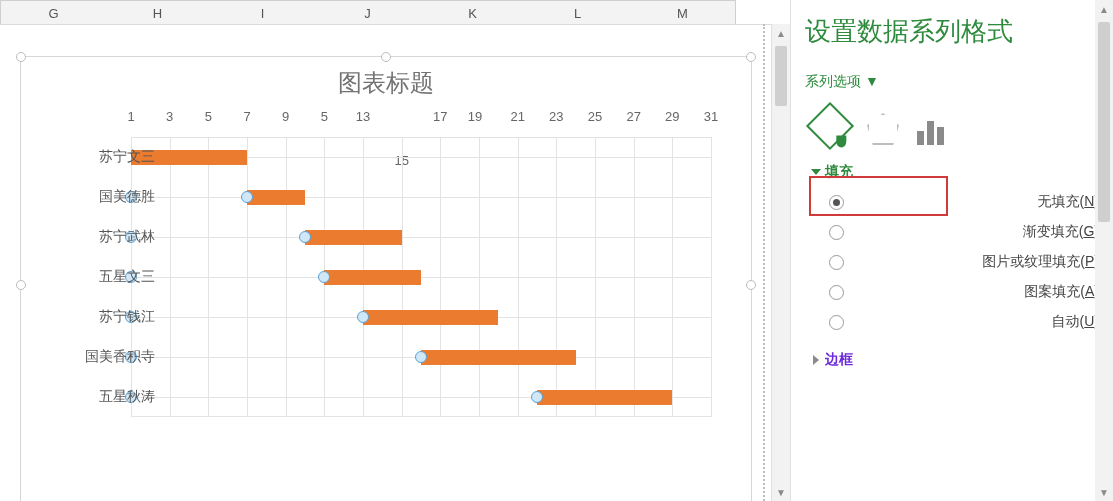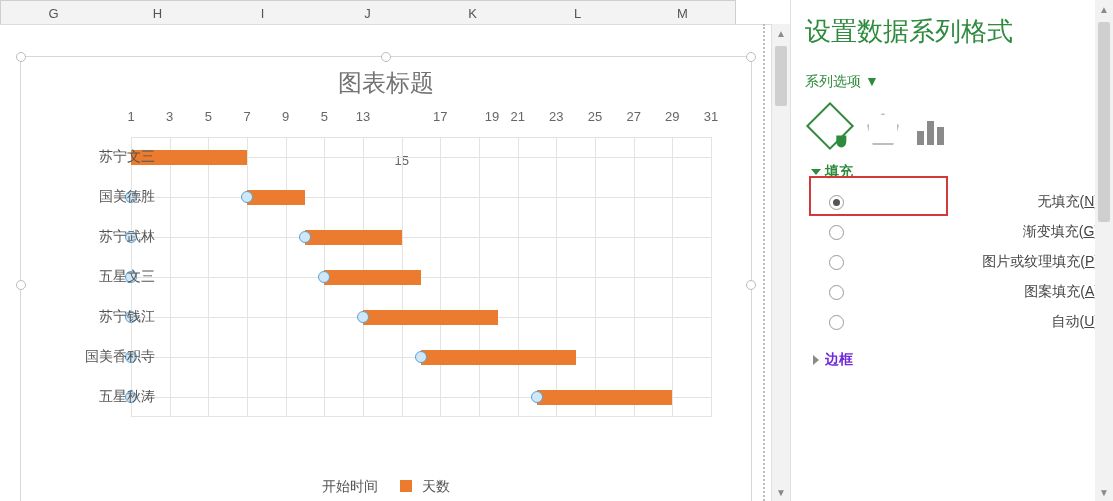--- a/index.html
+++ b/index.html
@@ -88,21 +88,21 @@
       <div class="axis-x" id="axisx">
           <div class="xtick" style="left: 0px;">1</div>
           <div class="xtick" style="left: 38.6667px;">3</div>
           <div class="xtick" style="left: 77.3333px;">5</div>
           <div class="xtick" style="left: 116px;">7</div>
           <div class="xtick" style="left: 154.667px;">9</div>
           <div class="xtick" style="left: 193.333px;">5</div>
           <div class="xtick" style="left: 232px;">13</div>
           <div class="xtick" style="left: 270.667px; margin-top: 44px;">15</div>
           <div class="xtick" style="left: 309.333px;">17</div>
-          <div class="xtick" style="left: 361px;">19</div>
+          <div class="xtick" style="left: 344px;">19</div>
           <div class="xtick" style="left: 386.667px;">21</div>
           <div class="xtick" style="left: 425.333px;">23</div>
           <div class="xtick" style="left: 464px;">25</div>
           <div class="xtick" style="left: 502.667px;">27</div>
           <div class="xtick" style="left: 541.333px;">29</div>
           <div class="xtick" style="left: 580px;">31</div>
         </div>
       <div class="plot" id="plot">
           <div class="vline" style="left: 0px;"></div>
           <div class="vline" style="left: 38.6667px;"></div>
@@ -151,25 +151,20 @@
         </div>
       <div id="ycats">
           <div class="ycat" style="top: 100px;">苏宁文三</div>
           <div class="ycat" style="top: 140px;">国美德胜</div>
           <div class="ycat" style="top: 180px;">苏宁武林</div>
           <div class="ycat" style="top: 220px;">五星文三</div>
           <div class="ycat" style="top: 260px;">苏宁钱江</div>
           <div class="ycat" style="top: 300px;">国美香积寺</div>
           <div class="ycat" style="top: 340px;">五星秋涛</div>
         </div>
-      <div class="legend">
-        <span>开始时间</span>
-        <span class="sw"></span>
-        <span>天数</span>
-      </div>
     </div>
   </div>
 
   <div class="dots"></div>
 
   <div class="vscroll">
     <div class="arrow" style="top:0">▲</div>
     <div class="thumb"></div>
     <div class="arrow" style="bottom:0">▼</div>
   </div>

